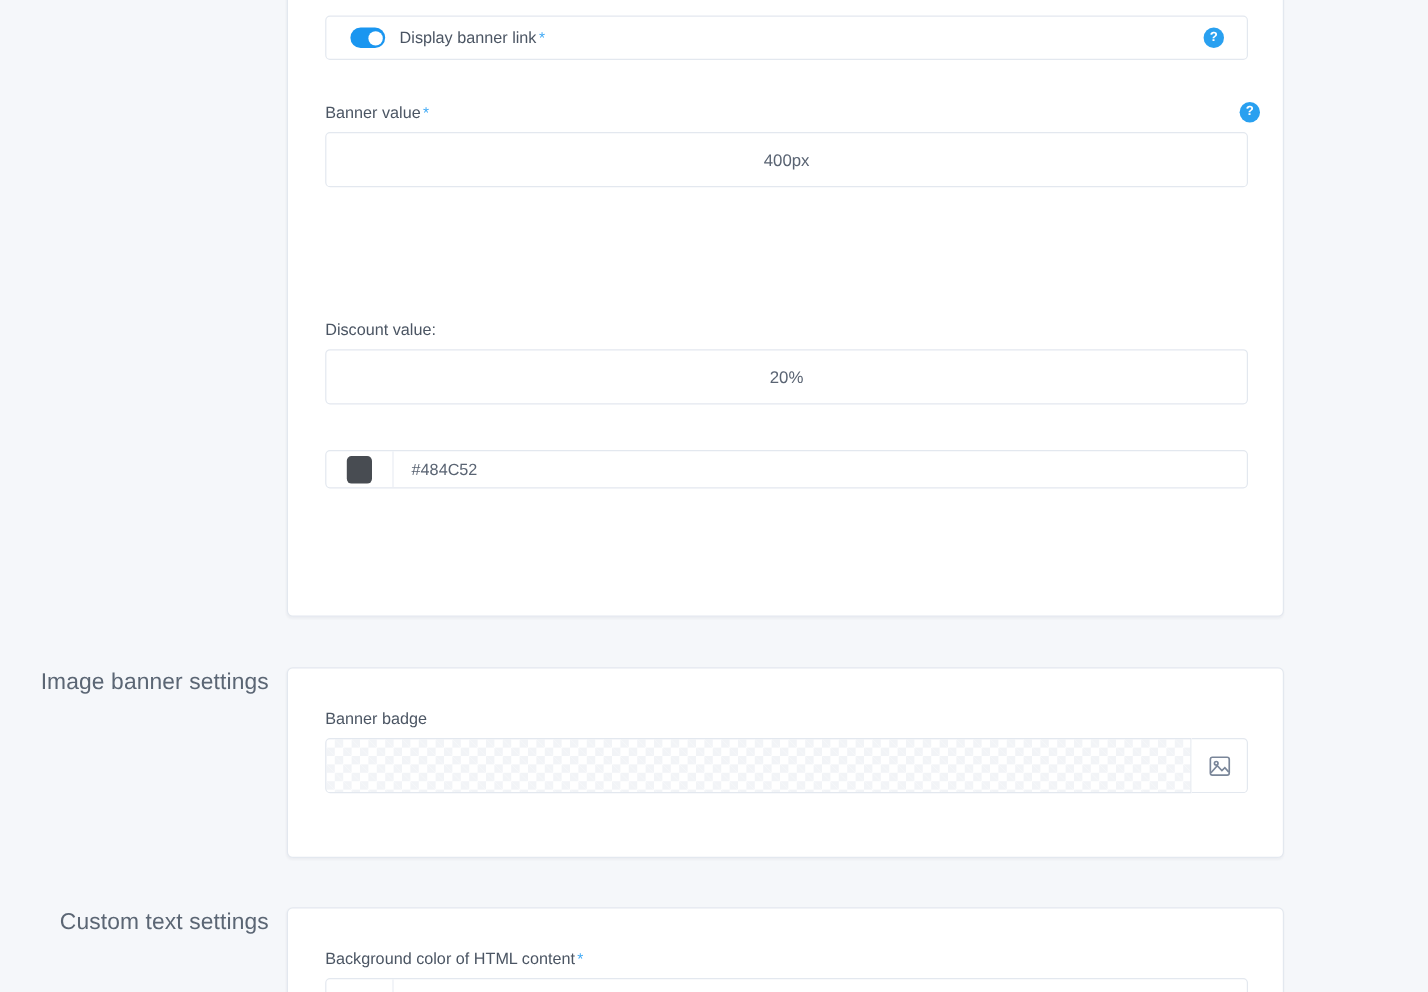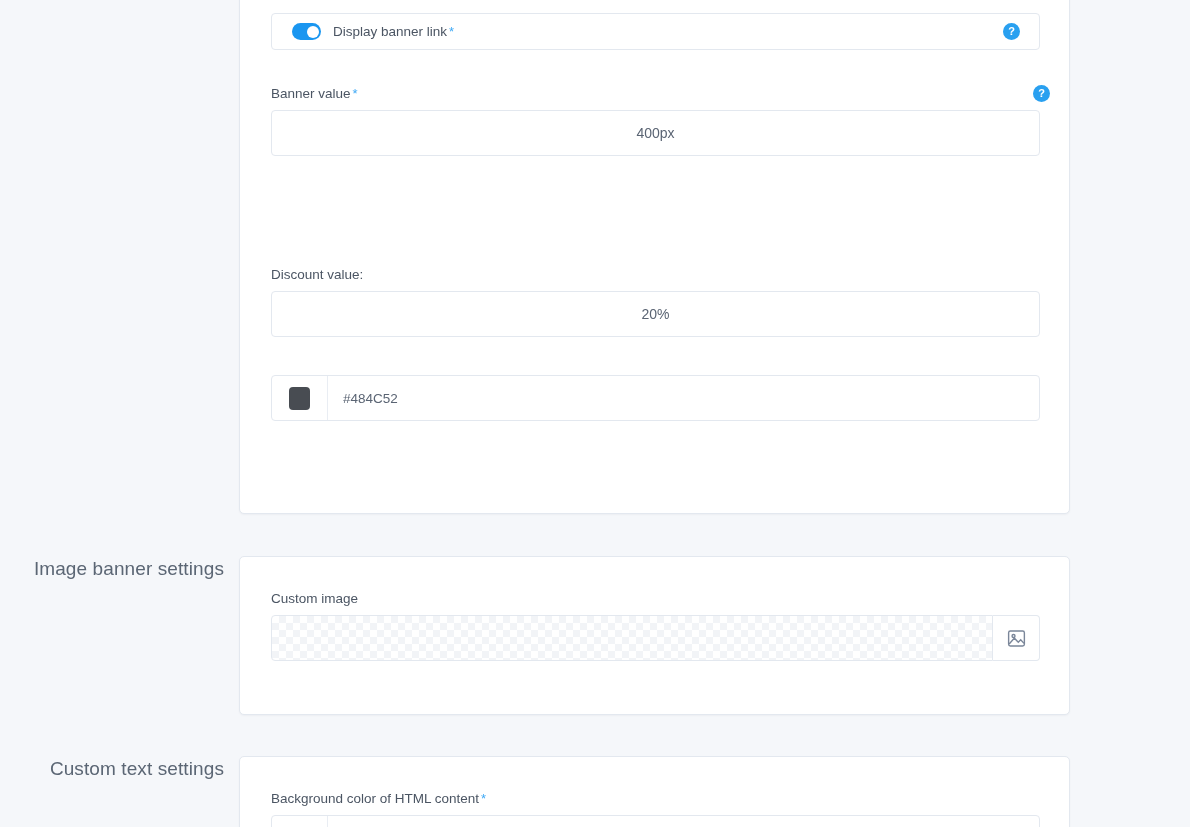--- a/index.html
+++ b/index.html
@@ -119,21 +119,21 @@
     display: flex;
     align-items: center;
     justify-content: center;
     cursor: pointer;
     line-height: 1;
   }
   .help-in-row { position: absolute; right: 19px; top: 50%; margin-top: -8.5px; }
 
   
   .color-field {
-    height: 46px;
+    height: 32px;
     border: 1px solid #e3e8ef;
     border-radius: 4px;
     background: #fff;
     display: flex;
     align-items: stretch;
     overflow: hidden;
   }
   .color-cell {
     width: 56px;
     border-right: 1px solid #e9edf3;
@@ -233,21 +233,21 @@
       </div>
     </div>
 
   </div>
 
   <div class="section-label" style="top:558px;">Image banner settings</div>
 
   <div class="card" style="top:556px; height:159px;">
 
     <div class="field" style="top:34px;">
-      <div class="field-label">Custom image</div>
+      <div class="field-label">Banner badge</div>
       <div class="upload-row">
         <div class="upload-preview"></div>
         <div class="upload-btn">
           <svg width="21" height="21" viewBox="0 0 24 24" fill="none" stroke="#7a8699" stroke-width="1.6">
             <rect x="3" y="3.5" width="18" height="17" rx="2"></rect>
             <circle cx="8.6" cy="9.2" r="1.7"></circle>
             <path d="M3.6 18.2 L9.6 11.6 L14 16.2 L16.8 13.4 L20.6 17.6"></path>
           </svg>
         </div>
       </div>

